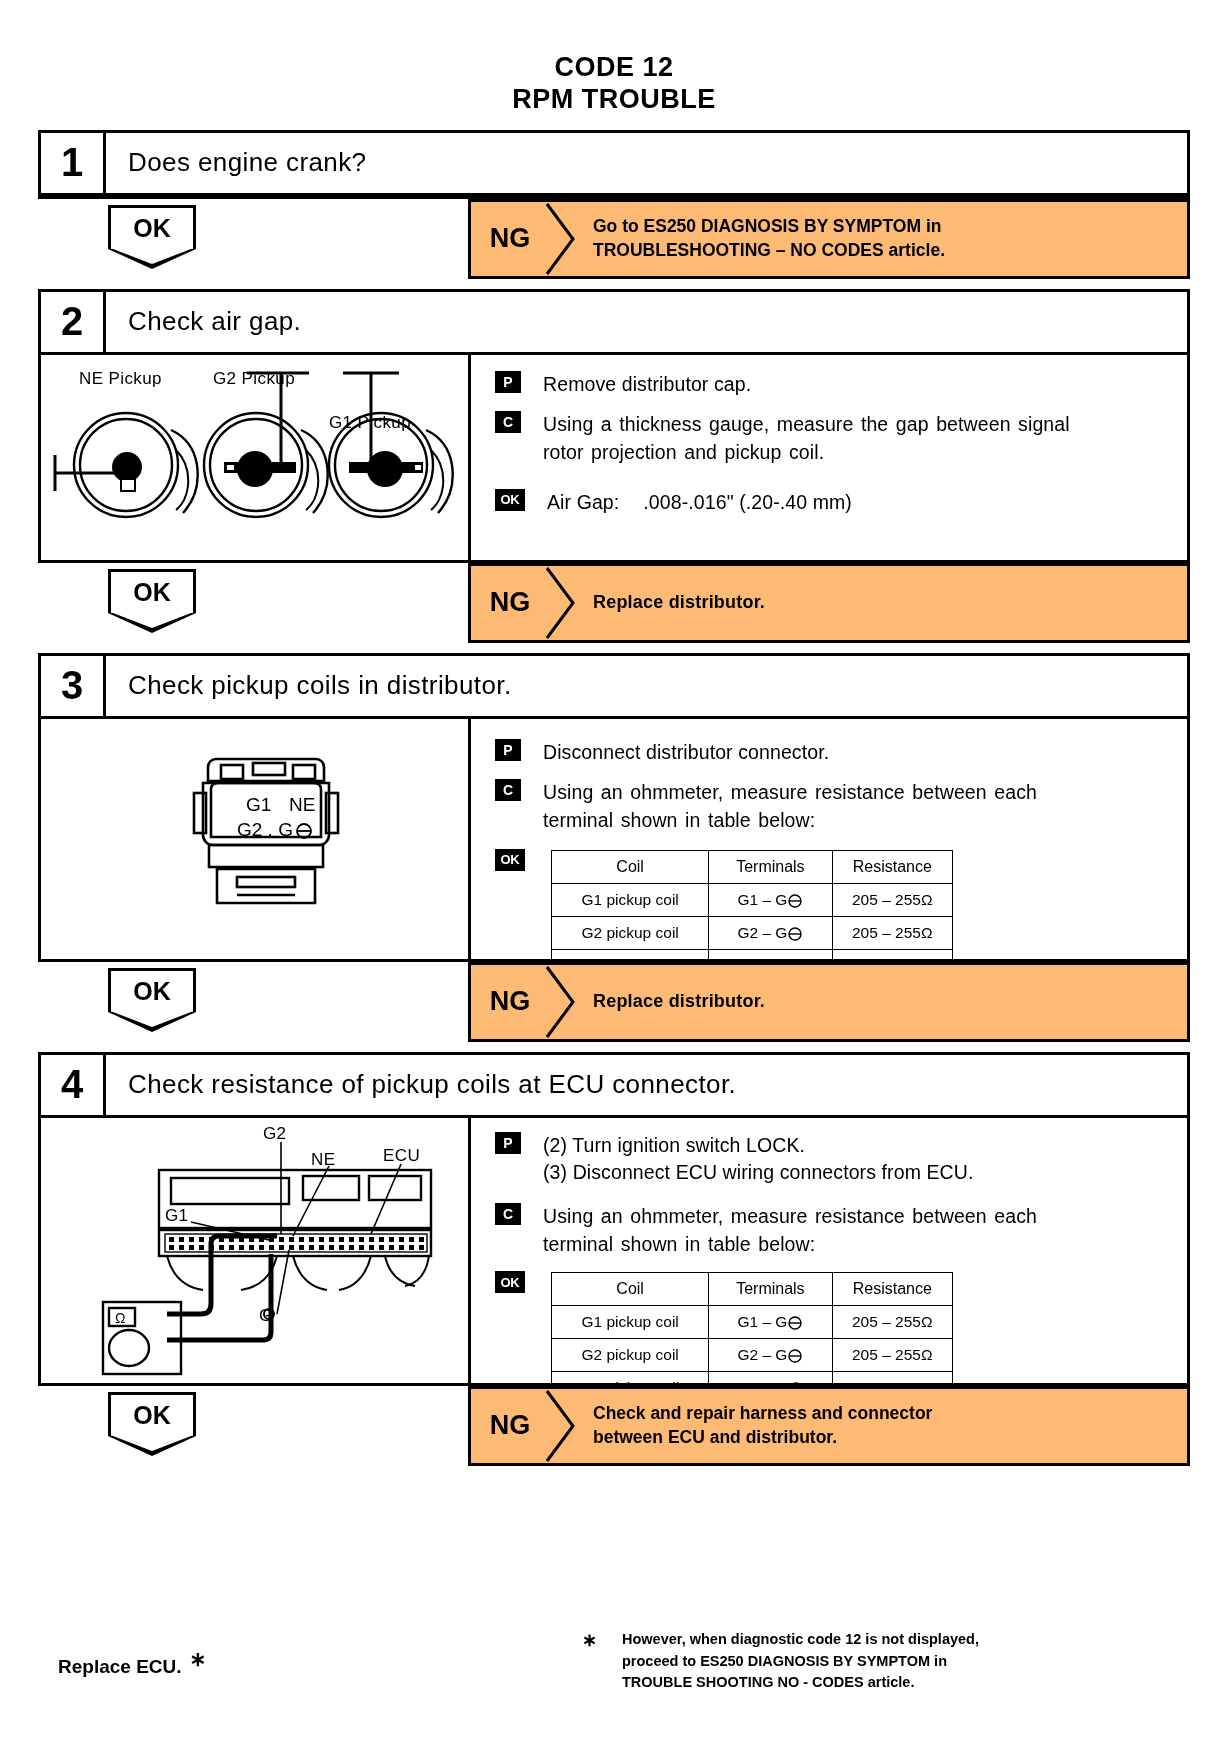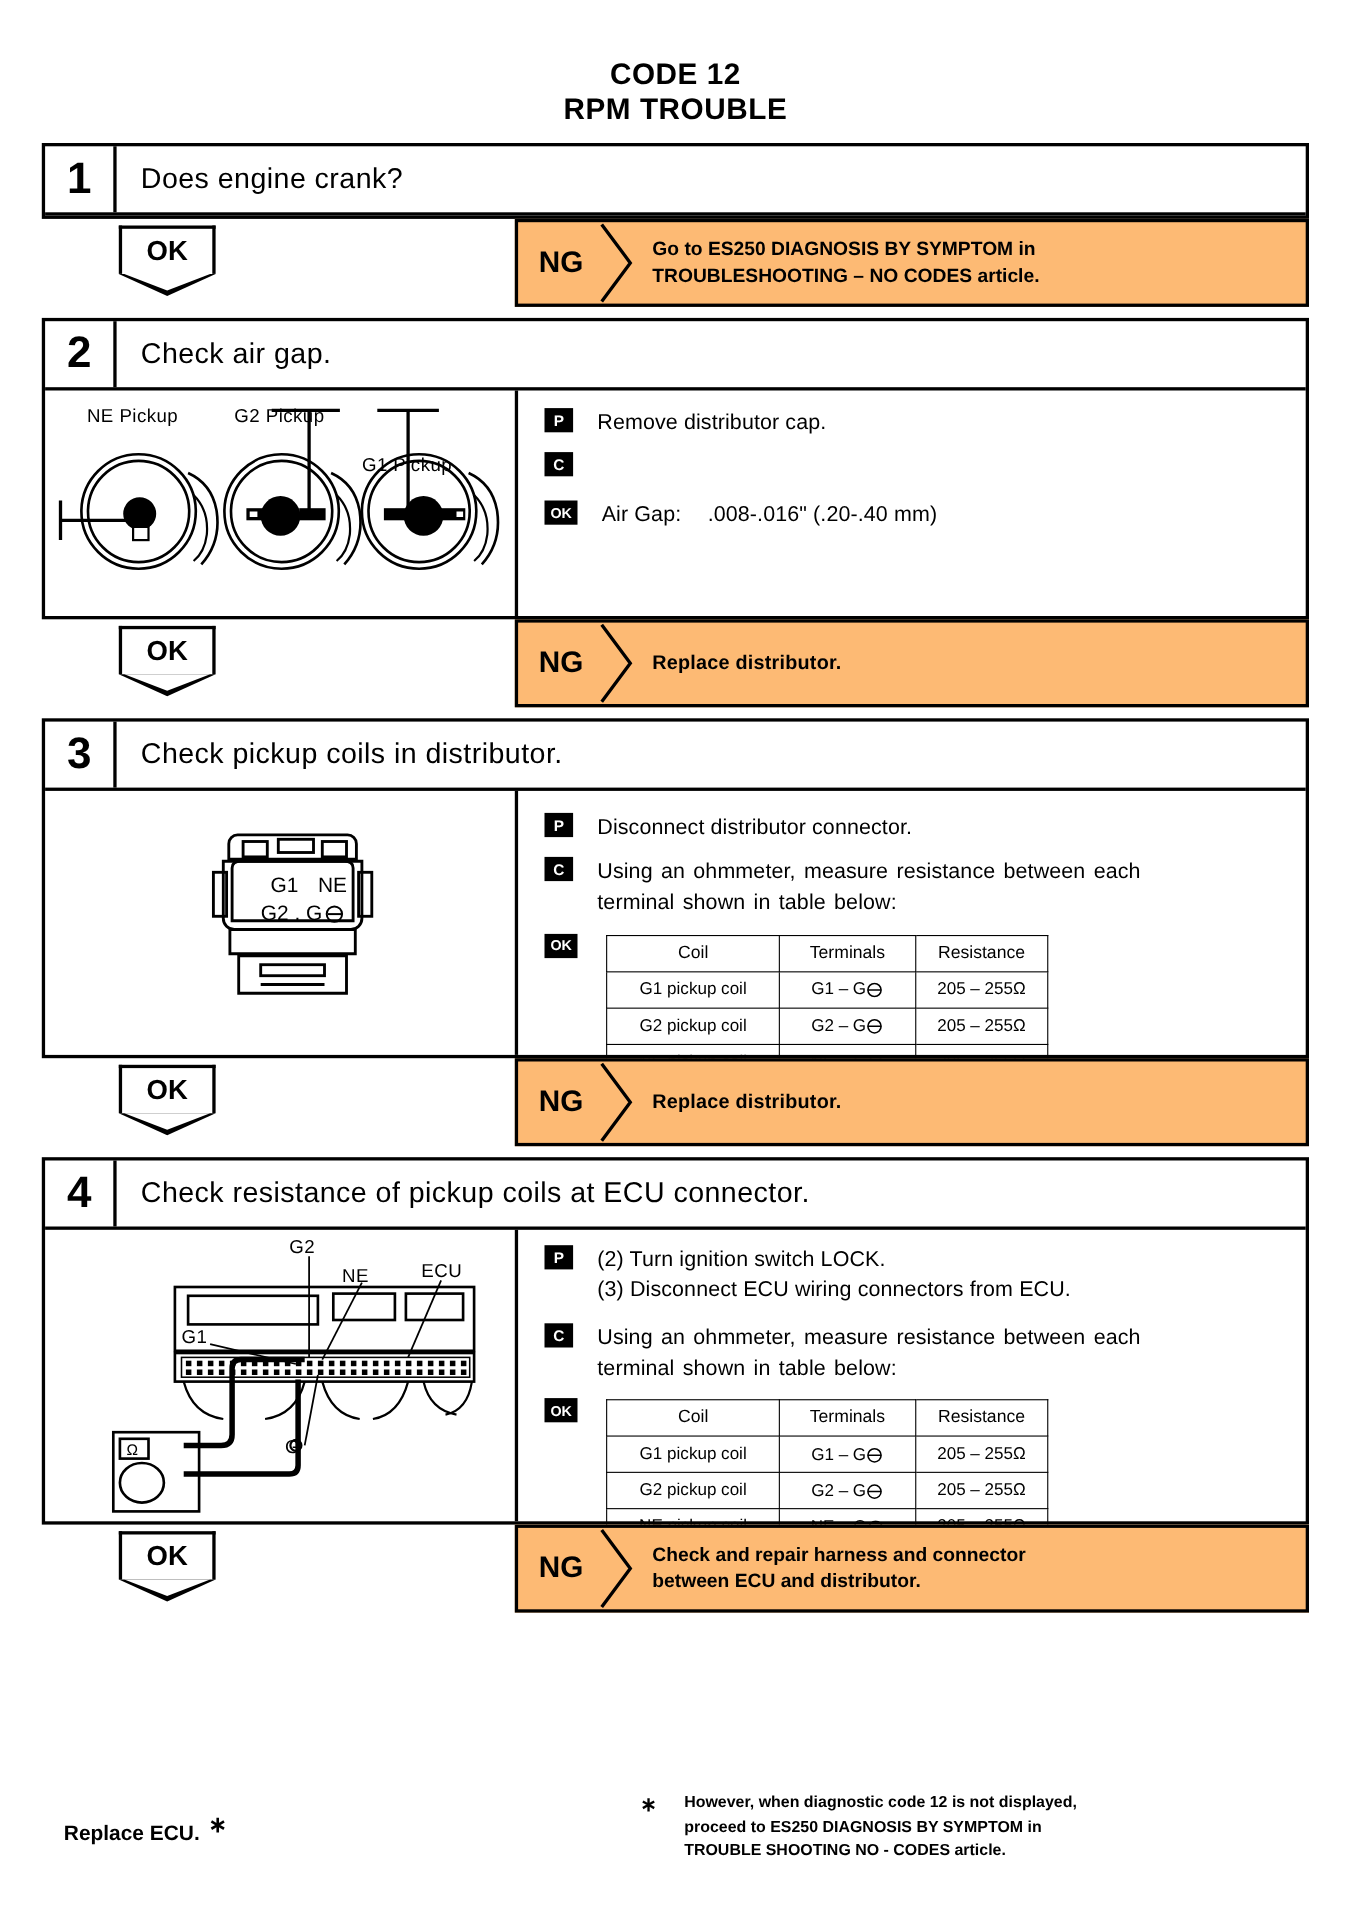--- a/index.html
+++ b/index.html
@@ -170,20 +170,21 @@
           </svg>
         </div>
       </div>
       <div class="txt-pane">
         <div class="irow">
           <span class="badge sq">P</span>
           <span class="itext">Remove distributor cap.</span>
         </div>
         <div class="irow">
           <span class="badge sq">C</span>
+          <span class="itext spread" style="max-width:540px;">Using a thickness gauge, measure the gap between signal rotor projection and pickup coil.</span>
         </div>
         <div class="irow" style="margin-top:22px;">
           <span class="badge ok">OK</span>
           <span class="itext">Air Gap:</span>
           <span class="itext" style="margin-left:24px;">.008-.016" (.20-.40 mm)</span>
         </div>
       </div>
     </div>
   </div>
 

